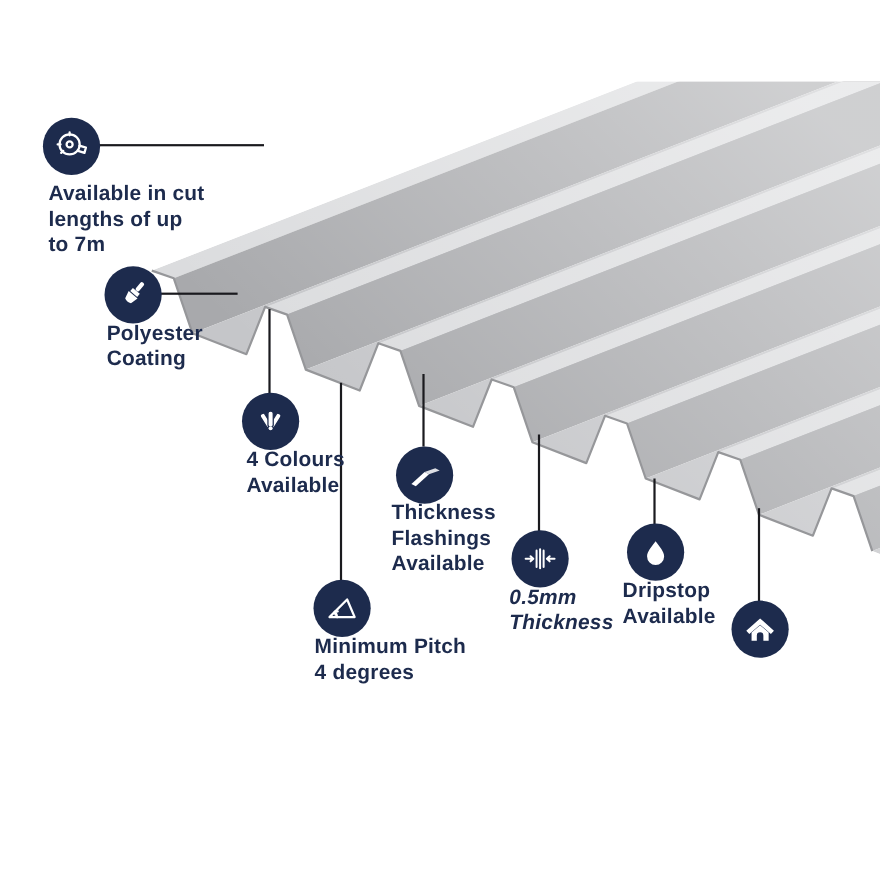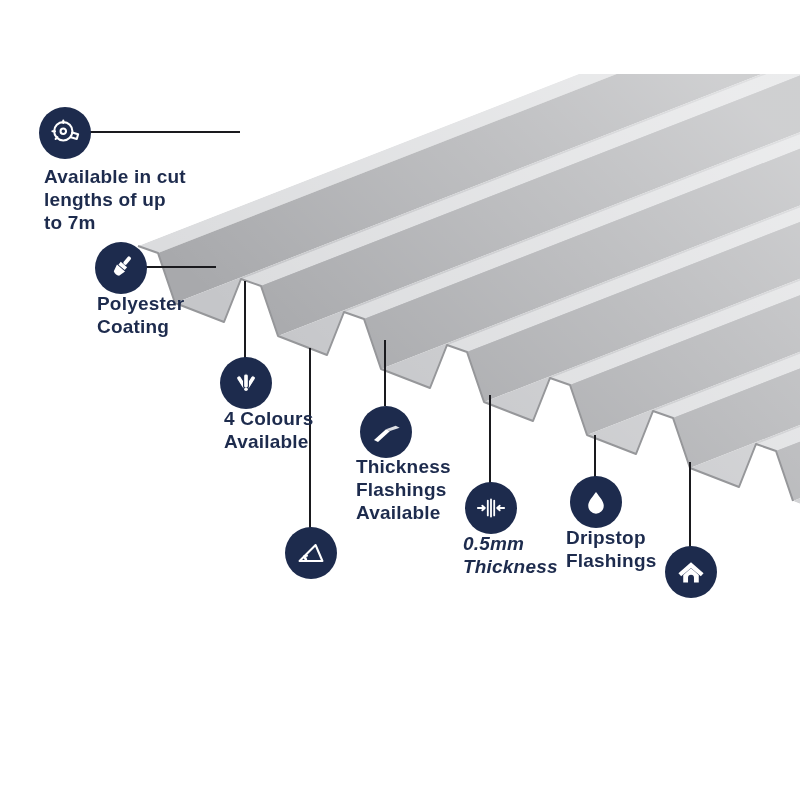--- a/index.html
+++ b/index.html
@@ -145,40 +145,42 @@
 
   <div class="badge" style="left:285px; top:527px;">
     <svg viewBox="-14 -14 28 28" width="32" height="32">
       <g fill="none" stroke="#fff" stroke-width="1.8" stroke-linecap="round" stroke-linejoin="round">
         <path d="M -10 7 L 10 7 L 4 -7 Z"></path>
         <path d="M -4 7 Q -4.4 4.4 -5.8 2.8"></path>
         <path d="M -5.8 2.8 l 2.3 -0.4 M -5.8 2.8 l 0.5 2.2"></path>
       </g>
     </svg>
   </div>
+  <div class="label" style="left:286px; top:577px;">Minimum Pitch
+4 degrees</div>
 
   <div class="badge" style="left:465px; top:482px;">
     <svg viewBox="-14 -14 28 28" width="32" height="32">
       <g stroke="#fff" stroke-width="1.6" stroke-linecap="round" stroke-linejoin="round" fill="none">
         <path d="M -2.8 -6.5 V 6.5 M 0 -7.5 V 7.5 M 2.8 -6.5 V 6.5"></path>
         <path d="M -11.5 0 H -5.5 M -7.6 -2 L -5.4 0 L -7.6 2"></path>
         <path d="M 11.5 0 H 5.5 M 7.6 -2 L 5.4 0 L 7.6 2"></path>
       </g>
     </svg>
   </div>
   <div class="label" style="left:463px; top:532px;font-style:italic;">0.5mm
 Thickness</div>
 
   <div class="badge" style="left:570px; top:476px;">
     <svg viewBox="-14 -14 28 28" width="32" height="32">
       <path d="M 0 -8.8 C 3.2 -4.4 6.8 -0.6 6.8 3.2 A 6.8 7 0 1 1 -6.8 3.2 C -6.8 -0.6 -3.2 -4.4 0 -8.8 Z" fill="#fff"></path>
     </svg>
   </div>
   <div class="label" style="left:566px; top:526px;">Dripstop
-Flashings</div>
+Available</div>
 
   <div class="badge" style="left:665px; top:546px;">
     <svg viewBox="-14 -14 28 28" width="32" height="32">
       <g fill="#fff">
         <path d="M -11 1.2 L 0 -8.6 L 11 1.2 L 8.6 3.8 L 0 -3.6 L -8.6 3.8 Z"></path>
         <path d="M -6.8 2.6 L 0 -3.2 L 6.8 2.6 L 6.8 9.2 L 2.6 9.2 L 2.6 5 A 2.6 2.6 0 0 0 -2.6 5 L -2.6 9.2 L -6.8 9.2 Z"></path>
       </g>
     </svg>
   </div>
 

